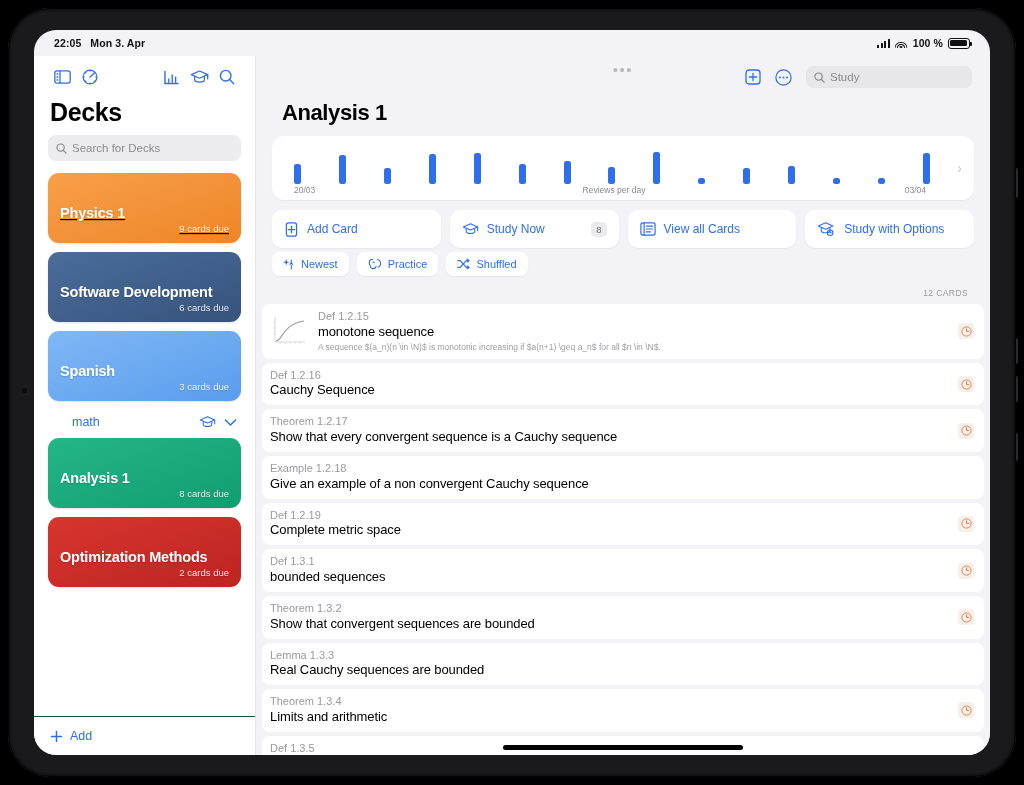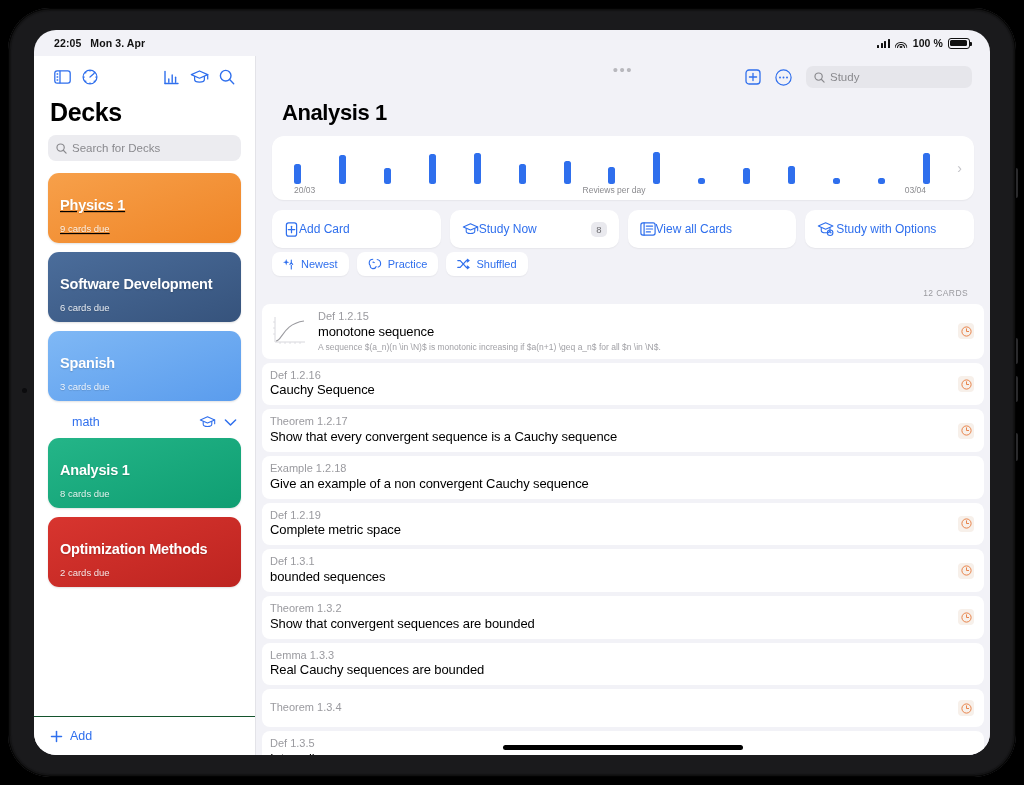--- a/index.html
+++ b/index.html
@@ -103,22 +103,22 @@
   .deck-list { flex: 1; overflow: hidden; padding: 0 14px; }
 
   .deck {
     height: 70px; border-radius: 11px; margin-bottom: 9px; position: relative;
     padding: 0 12px; display: flex; flex-direction: column; justify-content: flex-end;
     padding-bottom: 9px; cursor: pointer;
     box-shadow: 0 1px 2px rgba(0,0,0,.12);
   }
   .deck .dname { color: #fff; font-size: 14.5px; font-weight: 700; letter-spacing: -.2px;
     text-shadow: 0 1px 1.5px rgba(0,0,0,.18); line-height: 1.15; }
-  .deck .ddue  { color: rgba(255,255,255,.88); font-size: 9.5px; margin-top: 9px;
-    text-shadow: 0 1px 1px rgba(0,0,0,.15); }
+  .deck .ddue  { color: rgba(255,255,255,.88); font-size: 9.5px; margin-top: 1px;
+    text-shadow: 0 1px 1px rgba(0,0,0,.15); text-align: right; }
 
   .group-header {
     display: flex; align-items: center; gap: 8px; padding: 5px 4px 9px 4px;
     cursor: pointer;
     margin-left: 20px;
   }
   .group-header .gname { font-size: 12.5px; color: #2f6fed; flex: 1; }
   .group-header .gicon { color: #2f6fed; display: flex; }
 
   .sb-footer {
@@ -169,21 +169,21 @@
   }
   .chart-labels .mid { position: absolute; left: 50%; transform: translateX(-50%); }
   .chart-next {
     position: absolute; right: 12px; top: 50%; transform: translateY(-50%);
     color: #c3c3c8; font-size: 14px; cursor: pointer; line-height: 1;
   }
 
   .actions { display: flex; gap: 9px; margin-top: 10px; }
   .action {
     flex: 1; background: #fff; border-radius: 10px; height: 38px;
-    display: flex; align-items: center; gap: 0; padding: 0 12px;
+    display: flex; align-items: center; gap: 8px; padding: 0 12px;
     font-size: 12px; color: #2f6fed; cursor: pointer;
     box-shadow: 0 1px 1.5px rgba(0,0,0,.05);
   }
   .action .lbl { flex: 1; }
   .action .cnt {
     background: #e9e9ee; color: #6c6c70; border-radius: 5px;
     font-size: 9.5px; padding: 2px 5px; min-width: 15px; text-align: center;
   }
   .chips { display: flex; gap: 8px; margin-top: 4px; }
   .chip {
@@ -611,20 +611,21 @@
               <div class="due-badge hidden">
                 <svg width="11" height="11" viewBox="0 0 11 11" fill="none" stroke="#e8834a" stroke-width="1">
                   <circle cx="5.5" cy="5.5" r="4.6"></circle>
                   <path d="M5.5 2.8 v2.7 h2.1" stroke-linecap="round"></path>
                 </svg>
               </div>
             </div>
             <div class="card-row">
               <div class="card-main">
                 <div class="card-kind">Theorem 1.3.4</div>
+                <div class="card-title">Limits and arithmetic</div>
               </div>
               <div class="due-badge">
                 <svg width="11" height="11" viewBox="0 0 11 11" fill="none" stroke="#e8834a" stroke-width="1">
                   <circle cx="5.5" cy="5.5" r="4.6"></circle>
                   <path d="M5.5 2.8 v2.7 h2.1" stroke-linecap="round"></path>
                 </svg>
               </div>
             </div>
             <div class="card-row">
               <div class="card-main">

